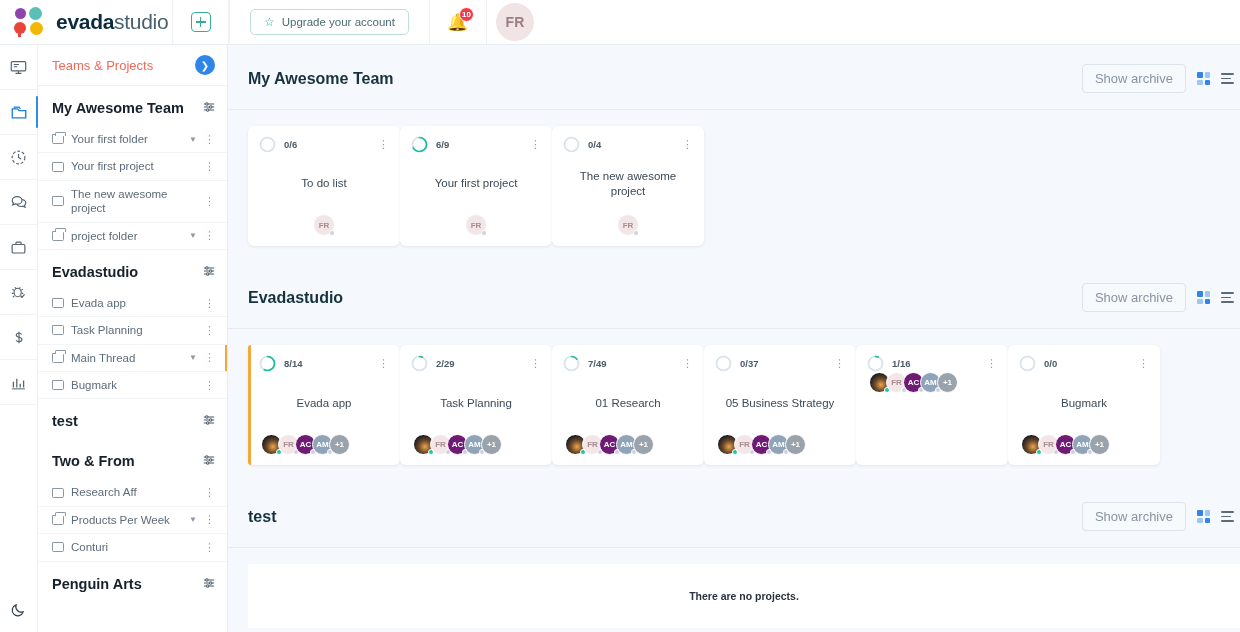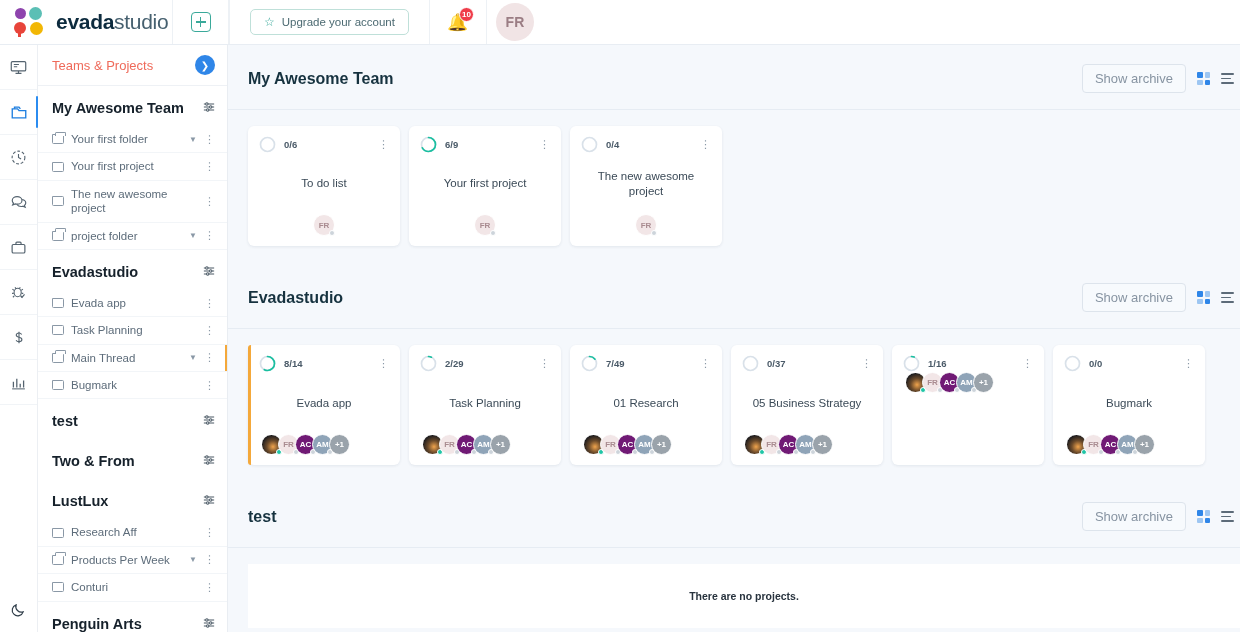--- a/index.html
+++ b/index.html
@@ -178,21 +178,21 @@
   .view-ic { line-height: 1; display: flex; align-items: center; }
   .grid-ic { width: 13px; height: 13px; display: grid; grid-template-columns: 1fr 1fr;
     grid-template-rows: 1fr 1fr; gap: 2px; }
   .grid-ic i { background: #2f86e8; border-radius: 1px; display: block; }
   .grid-ic i.pale { background: #9dc6f2; }
   .list-ic { width: 13px; height: 11px; display: flex; flex-direction: column;
     justify-content: space-between; }
   .list-ic i { height: 1.6px; background: #5c6b79; display: block; border-radius: 1px; }
   .list-ic i:nth-child(2) { width: 80%; }
 
-  .cards { display: flex; gap: 9px; padding: 16px 0 18px 20px; }
+  .cards { display: flex; padding: 16px 0 18px 20px; }
   .card {
     width: 152px; min-width: 152px; height: 120px; background: #fff;
     border-radius: 6px; box-shadow: 0 1px 3px rgba(30,50,80,0.09);
     padding: 10px 11px 10px 11px; display: flex; flex-direction: column;
     position: relative;
   }
   .card.mark:before {
     content:""; position:absolute; left:0; top:0; bottom:0; width: 3px;
     background: #f4a83a; border-radius: 6px 0 0 6px;
   }
@@ -413,29 +413,20 @@
           </div>
           <div class="team-title">
             <span class="t">Two &amp; From</span>
             <span class="sliders"><svg width="12" height="12" viewBox="0 0 14 14" fill="none" stroke="currentColor" stroke-width="1.2">
                 <path d="M1 3.5h12M1 7h12M1 10.5h12"></path>
                 <circle cx="4.5" cy="3.5" r="1.4" fill="#fff"></circle>
                 <circle cx="9" cy="7" r="1.4" fill="#fff"></circle>
                 <circle cx="5.5" cy="10.5" r="1.4" fill="#fff"></circle>
               </svg></span>
           </div>
-          <div class="team-title">
-            <span class="t">LustLux</span>
-            <span class="sliders"><svg width="12" height="12" viewBox="0 0 14 14" fill="none" stroke="currentColor" stroke-width="1.2">
-                <path d="M1 3.5h12M1 7h12M1 10.5h12"></path>
-                <circle cx="4.5" cy="3.5" r="1.4" fill="#fff"></circle>
-                <circle cx="9" cy="7" r="1.4" fill="#fff"></circle>
-                <circle cx="5.5" cy="10.5" r="1.4" fill="#fff"></circle>
-              </svg></span>
-          </div>
           <div class="sb-item">
             <span class="folder-ic"></span>
             <span class="fname">Research Aff</span>
             <span class="dots-v">⋮</span>
           </div>
           <div class="sb-item">
             <span class="folder-ic stack"></span>
             <span class="fname">Products Per Week</span>
             <span class="caret">▼</span>
             <span class="dots-v">⋮</span>

